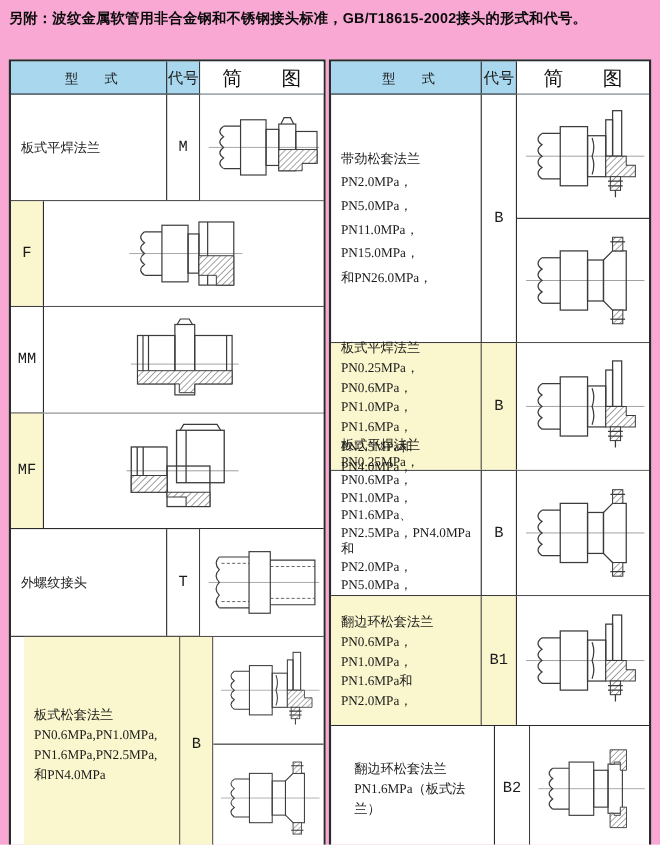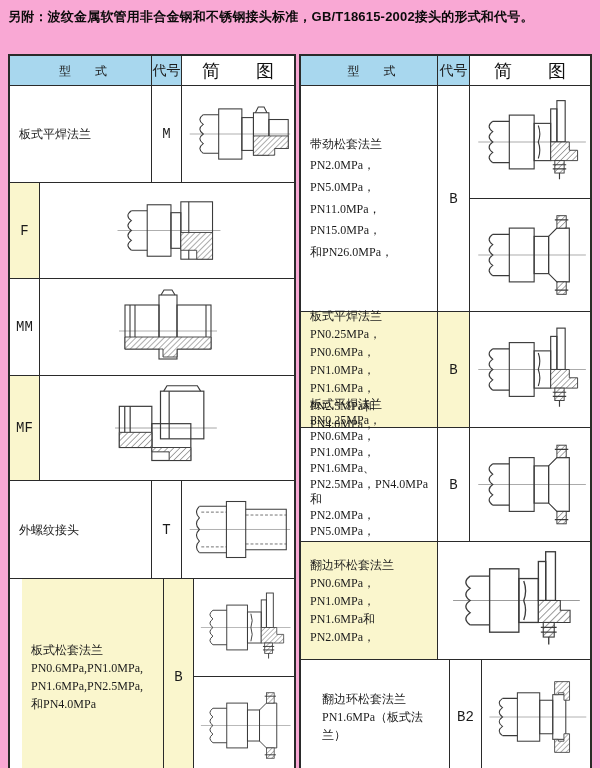--- a/index.html
+++ b/index.html
@@ -298,20 +298,21 @@
               <use href="#d-flb"></use>
             </svg>
           </div>
       </div>
     </div>
 
     <div class="trow alt" style="height:118px">
       <div class="c type">翻边环松套法兰
 PN0.6MPa，PN1.0MPa，
 PN1.6MPa和PN2.0MPa，</div>
+      <div class="c code">B1</div>
       <div class="c diag">
         <div class="sub">
             <svg viewBox="0 0 116 96">
               <use href="#d-fla"></use>
             </svg>
           </div>
       </div>
     </div>
 
     <div class="trow">

